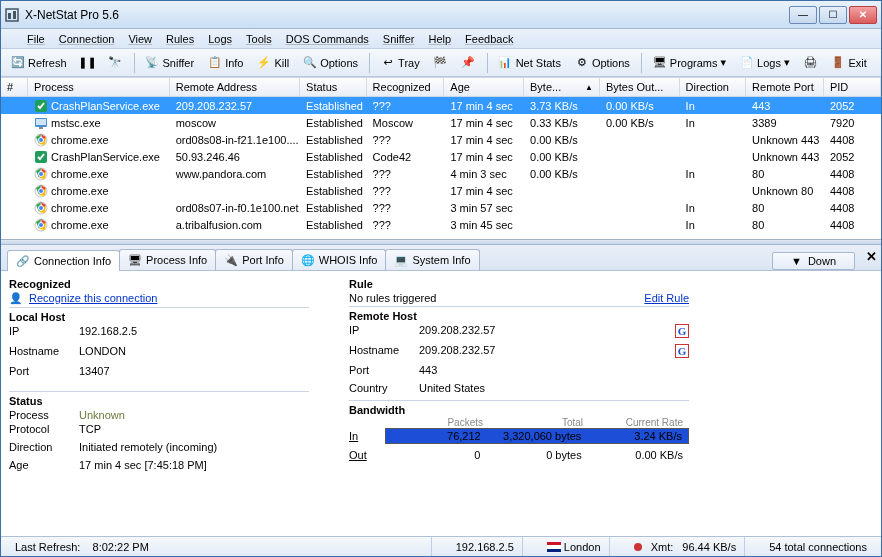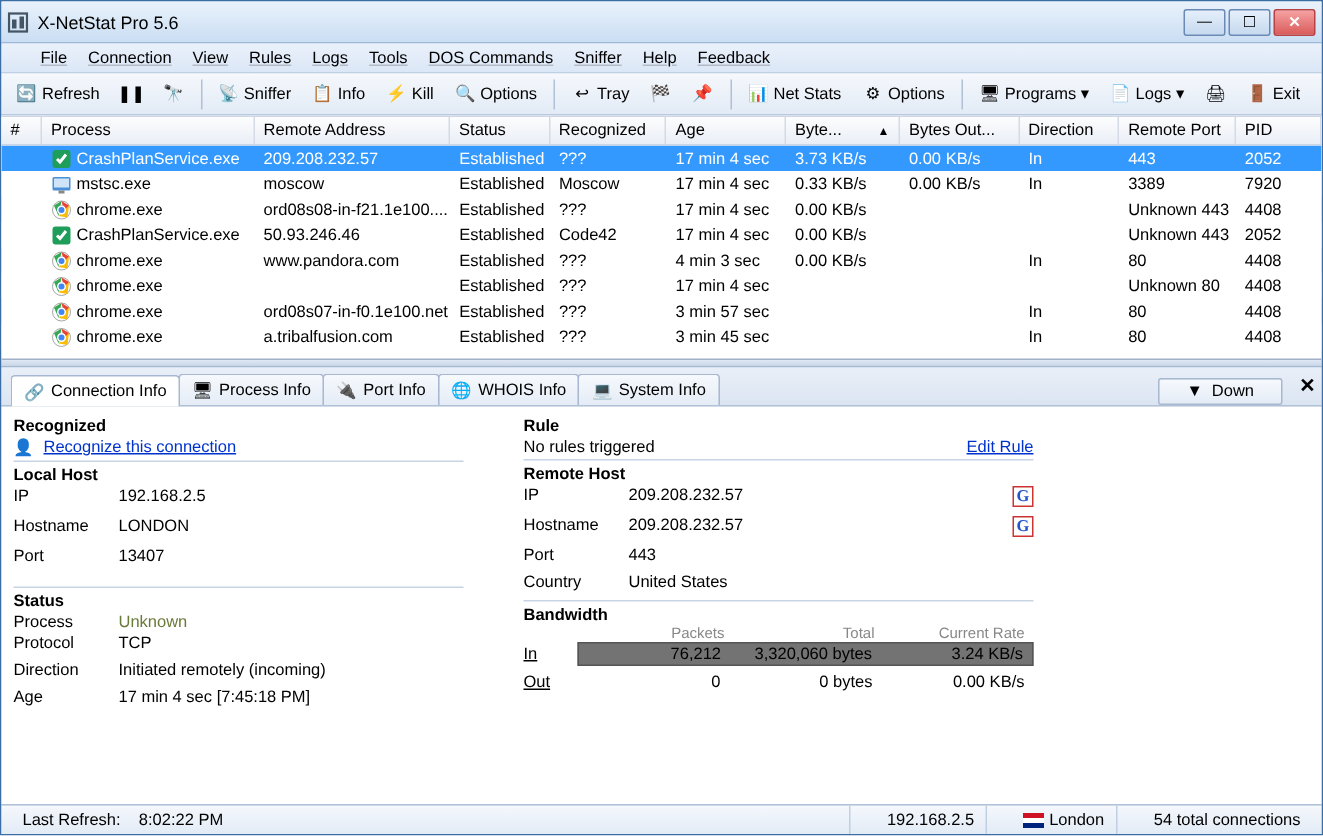--- a/index.html
+++ b/index.html
@@ -38,21 +38,21 @@
 .sect-line { display: flex; margin: 2px 0; }
 .sect-line .lbl { width: 70px; }
 .sect-line .val { }
 .link { color: #0033cc; text-decoration: underline; cursor: default; }
 .hr { border-top: 1px solid #c8d4e4; margin: 2px 0; }
 .bwhead { display: flex; color: #888; font-size: 10px; }
 .bwhead span { flex: 1; text-align: right; padding: 0 6px; }
 .bwhead span:first-child { flex: 0 0 40px; }
 .bwrow { display: flex; }
 .bwrow span { flex: 1; text-align: right; padding: 1px 6px; }
-.bwrow.boxed { border: 1px solid #555; background: #737373; }
+.bwrow.boxed { border: 1px solid #555; background: #1d4ed8; }
 .status { height: 20px; border-top: 1px solid #b0c0d6; background: linear-gradient(#f5f8fc,#e2ebf6); display: flex; align-items: center; padding: 0 6px; gap: 16px; font-size: 11px; }
 .status .cell { padding: 0 8px; border-right: 1px solid #c0d0e4; height: 100%; display: flex; align-items: center; gap: 3px; white-space:nowrap; }
 .dot { width: 8px; height: 8px; border-radius: 50%; display: inline-block; }
 .dot.green { background: #2a2; }
 .dot.red { background: #c33; }
 .gico { width:14px; height:14px; border:1px solid #c33; background:#fff; display:inline-flex; align-items:center; justify-content:center; font-family:Georgia; color:#2255cc; font-weight:bold; font-size:11px; }
 svg { display: block; }
 ::-webkit-scrollbar{width:16px;height:16px}
 ::-webkit-scrollbar-track{background:#e8eef7}
 ::-webkit-scrollbar-thumb{background:linear-gradient(#cfdcee,#b7c9e1);border:1px solid #9fb3cf;border-radius:2px}
@@ -493,17 +493,18 @@
 
   <div class="status">
     <div class="cell" style="flex:1"><span>Last Refresh:</span>&nbsp;&nbsp;<span>8:02:22 PM</span></div>
     <div class="cell">
         <span>192.168.2.5</span>
       </div>
     <div class="cell">
         <span style="width:14px;height:10px;background:linear-gradient(#ce1124 33%,#fff 33% 66%,#00247d 66%);display:inline-block"></span>
         <span>London</span>
       </div>
+    <div class="cell"><span class="dot red"></span>&nbsp;<span>Xmt:</span>&nbsp;<span>96.44 KB/s</span></div>
     <div class="cell" style="border-right:none">
         <span>54 total connections</span>
       </div>
   </div>
 </div>
 
 </body></html>

